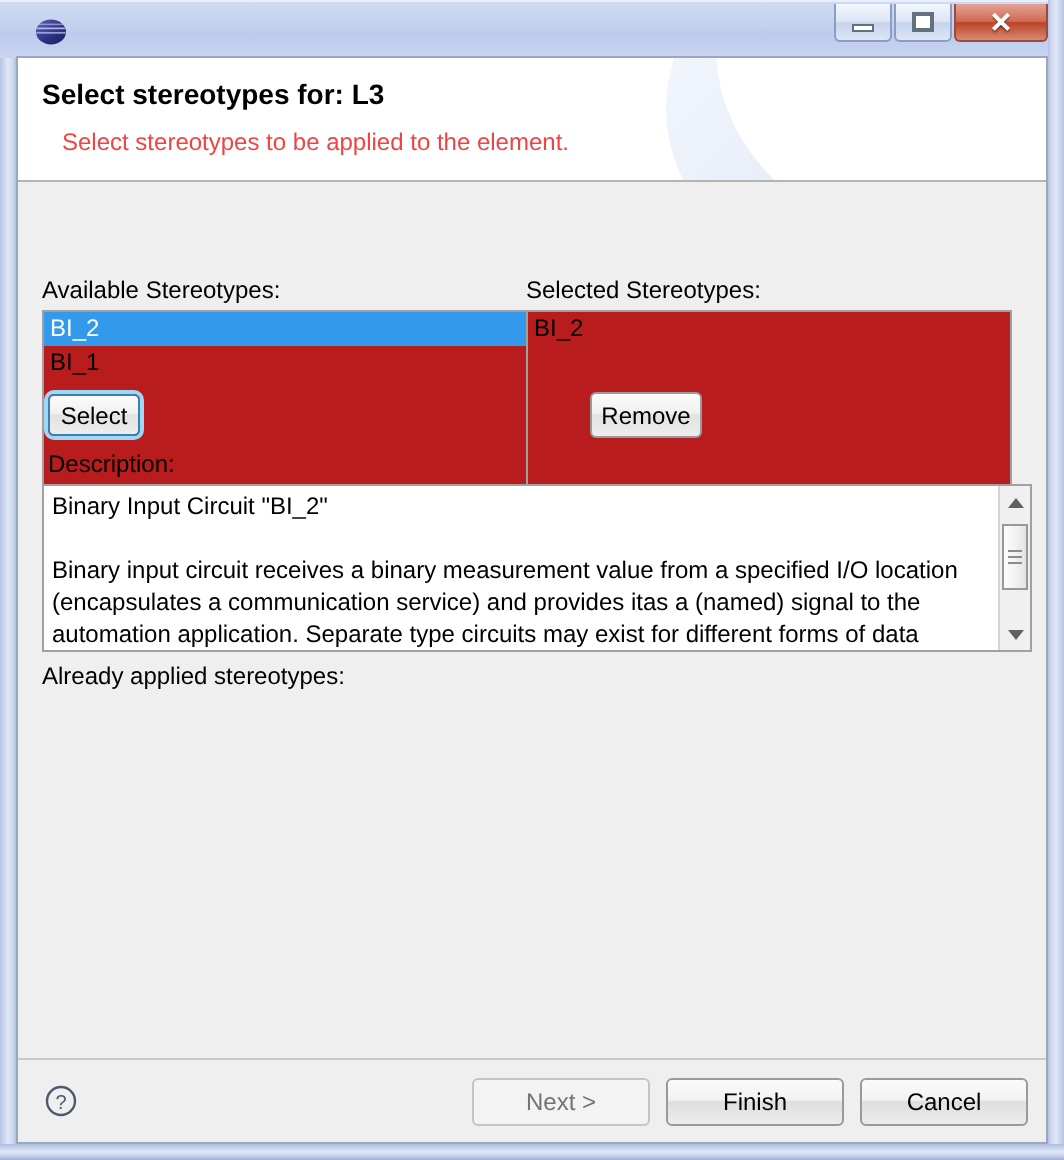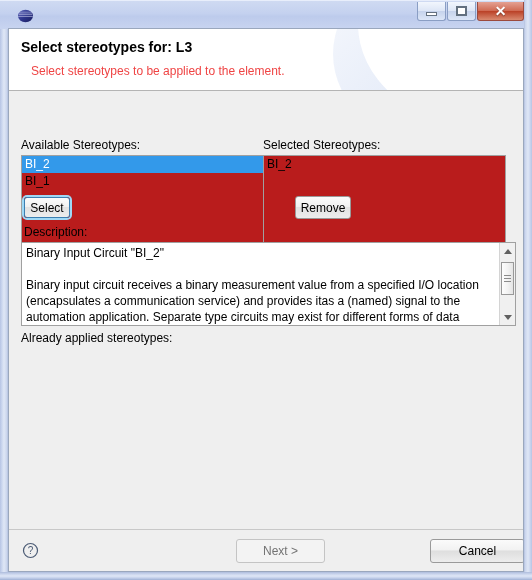--- a/index.html
+++ b/index.html
@@ -370,20 +370,21 @@
     </div>
 
     <div class="footer">
       <div class="help-icon">
         <svg width="17" height="17" viewBox="0 0 17 17">
           <circle cx="8.5" cy="8.5" r="7" fill="none" stroke="#4a5a74" stroke-width="1.2"></circle>
           <text x="8.5" y="12.4" text-anchor="middle" font-size="10" font-family="Liberation Sans, sans-serif" fill="#4a5a74">?</text>
         </svg>
       </div>
       <div class="footer-btn disabled" style="left:227px; width:89px;">Next &gt;</div>
-      <div class="footer-btn" style="left:421px; width:95px;">Cancel</div>
+      <div class="footer-btn" style="left:324px; width:89px;">Finish</div>
+      <div class="footer-btn" style="left:421px; width:84px;">Cancel</div>
     </div>
 
   </div>
 
   <div class="frame-right-strip"></div>
   <div class="frame-bottom-strip"></div>
 </div>
 
 </body></html>

